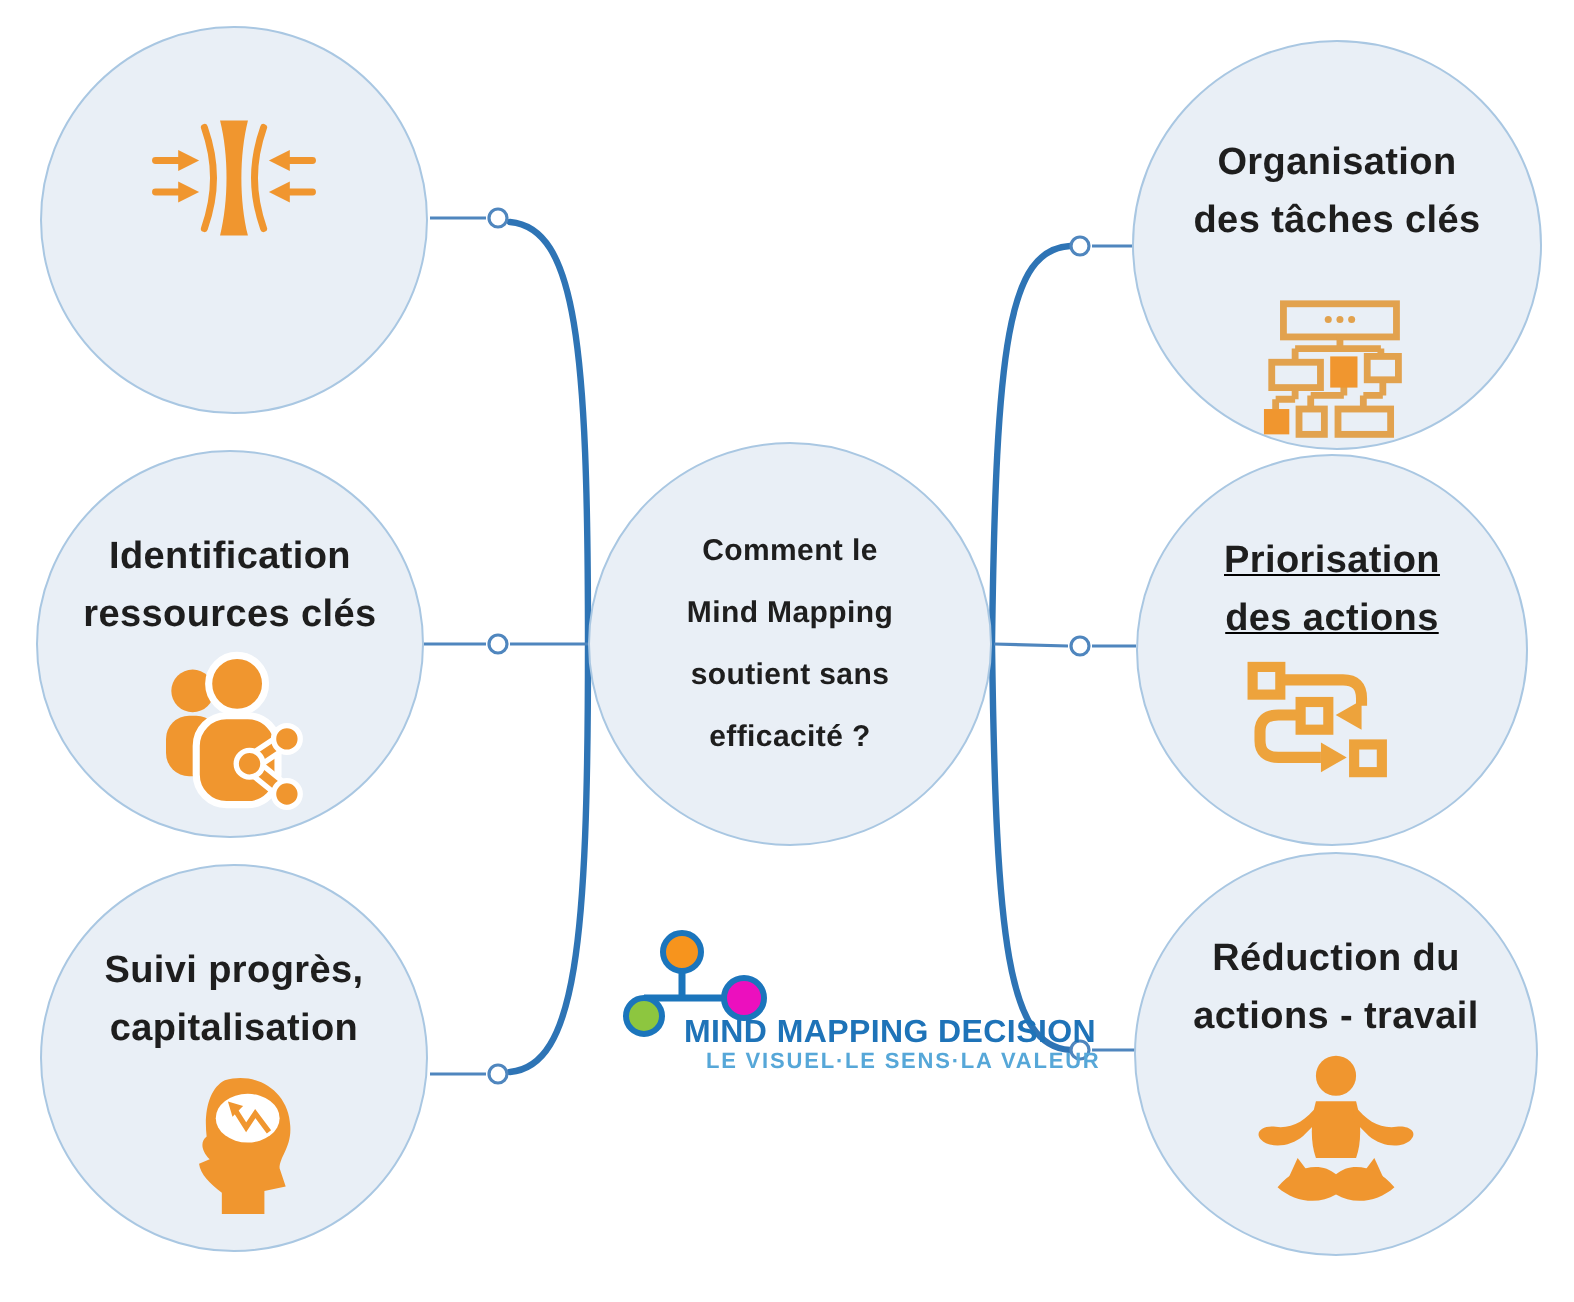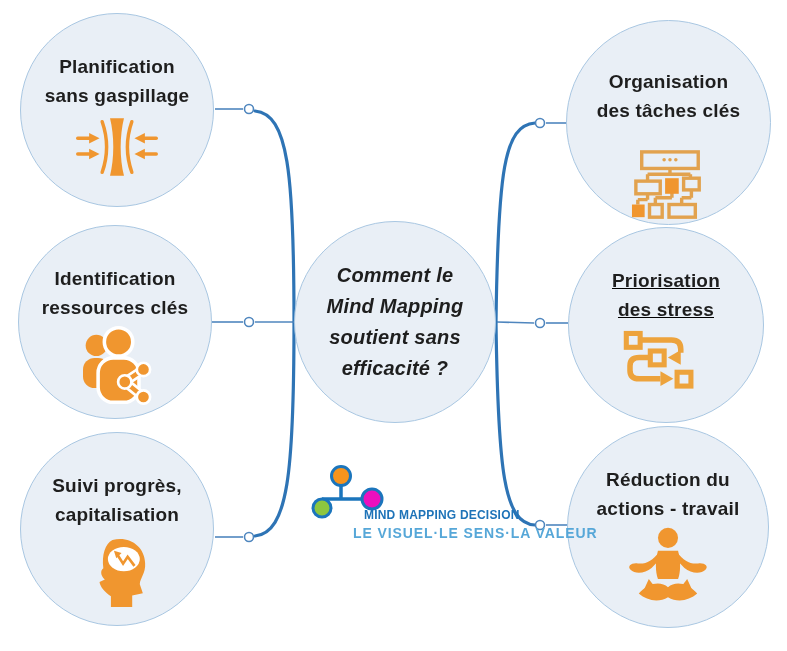--- a/index.html
+++ b/index.html
@@ -9,32 +9,32 @@
   }
   .connectors{position:absolute;left:0;top:0;width:787px;height:651px;}
   .node{
     position:absolute;border-radius:50%;
     background:#E9EFF6;border:1.5px solid #A9C7E2;
     box-sizing:border-box;display:flex;flex-direction:column;align-items:center;
     text-align:center;
   }
   .node .label{font-weight:bold;color:#1E1E1E;font-size:19px;line-height:29px;letter-spacing:.2px;}
   .node.center-node{justify-content:center;}
-  .node.center-node .label{font-size:20px;line-height:31px;font-style:italic;}
+  .node.center-node .label{font-size:15px;line-height:31px;}
   .satellite{padding-top:38px;}
   .icon{margin-top:3px;}
   .logo{position:absolute;left:296px;top:458px;width:210px;height:90px;}
   .logo-mark{position:absolute;left:8px;top:2px;}
   .logo-name{
-    position:absolute;left:68px;top:50px;width:150px;
-    font-weight:bold;font-size:12px;letter-spacing:.2px;color:#1E73B8;white-space:nowrap;
+    position:absolute;left:46px;top:50px;width:150px;
+    font-weight:bold;font-size:16px;letter-spacing:.2px;color:#1E73B8;white-space:nowrap;
   }
   .logo-tagline{
     position:absolute;left:57px;top:67px;width:150px;
-    font-weight:bold;font-size:14px;letter-spacing:.9px;color:#56A7D8;white-space:nowrap;
+    font-weight:bold;font-size:11px;letter-spacing:.9px;color:#56A7D8;white-space:nowrap;
   }
 </style>
 </head>
 <body>
 
 <div class="canvas">
 
   <svg class="connectors">
     <g fill="none" stroke="#2E74B5" stroke-width="3.2" stroke-linecap="round">
       <path d="M255,111 C288,114 294,172 294,322"></path>
@@ -65,24 +65,20 @@
   <div class="node center-node" style="left:294px;top:221px;width:202px;height:202px;">
     <div class="label">
       <div>Comment le</div>
       <div>Mind Mapping</div>
       <div>soutient sans</div>
       <div>efficacité ?</div>
     </div>
   </div>
 
   <div class="node satellite" style="left:20px;top:13px;width:194px;height:194px;">
-    <div class="label">
-      <div>Planification</div>
-      <div>sans gaspillage</div>
-    </div>
     <svg class="icon" width="92" height="68" viewBox="0 0 100 78">
       <g fill="none" stroke="#F0962F" stroke-width="4" stroke-linecap="round">
         <path d="M33,10 C40,30 40,48 33,68"></path>
         <path d="M67,10 C60,30 60,48 67,68"></path>
         <path d="M5,29 H18"></path>
           <path d="M5,47 H18"></path>
         <path d="M95,29 H82"></path>
           <path d="M95,47 H82"></path>
       </g>
       <path d="M42,6 C47,26 47,52 42,72 L58,72 C53,52 53,26 58,6 Z" fill="#F0962F"></path>
@@ -149,21 +145,21 @@
       <rect x="12" y="58" width="13" height="13" fill="#F0962F"></rect>
       <circle cx="45" cy="12" r="1.8" fill="#E2A24E"></circle>
       <circle cx="51" cy="12" r="1.8" fill="#E2A24E"></circle>
       <circle cx="57" cy="12" r="1.8" fill="#E2A24E"></circle>
     </svg>
   </div>
 
   <div class="node satellite" style="left:568px;top:227px;width:196px;height:196px;text-decoration:underline;">
     <div class="label">
       <div>Priorisation</div>
-      <div>des stress</div>
+      <div>des actions</div>
     </div>
     <svg class="icon" width="94" height="72" viewBox="0 0 100 78">
       <g fill="none" stroke="#EDA33C">
         <rect x="7" y="7" width="15" height="15" stroke-width="5.5"></rect>
         <path d="M22,14 H56 Q66,14 66,24 V28" stroke-width="6"></path>
         <rect x="33" y="26" width="15" height="15" stroke-width="5.5"></rect>
         <path d="M33,33 H21 Q11,33 11,42 V47 Q11,56 21,56 H44" stroke-width="6"></path>
         <rect x="62" y="49" width="15" height="15" stroke-width="5.5"></rect>
       </g>
       <path d="M66,25 L52,33 L66,41 Z" fill="#EDA33C"></path>

